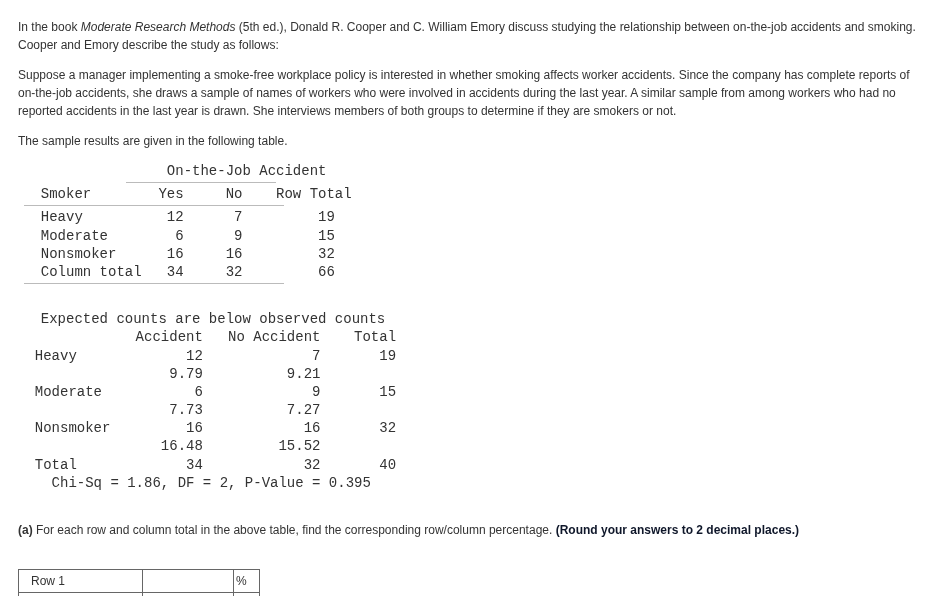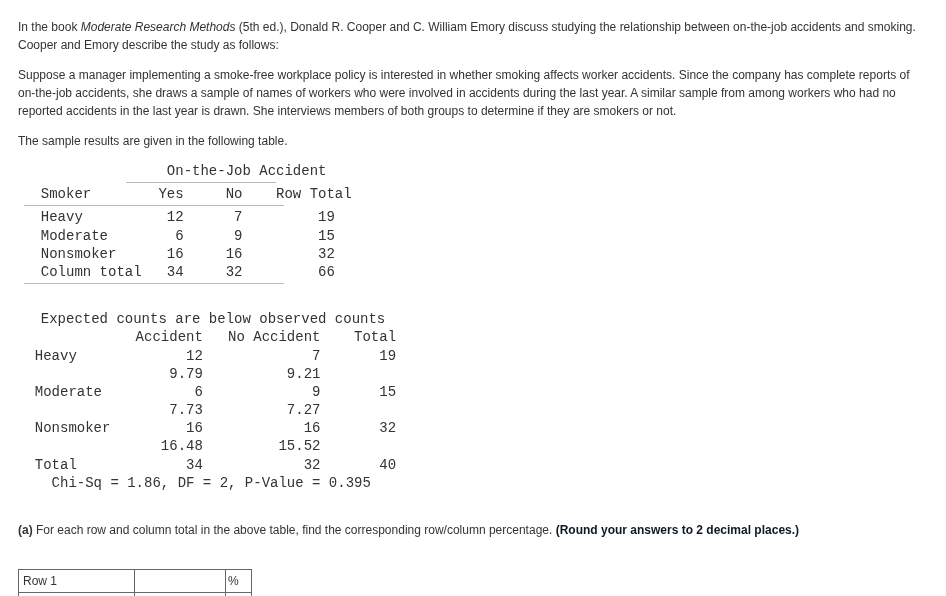--- a/index.html
+++ b/index.html
@@ -20,21 +20,21 @@
   }
   .hr-line { border-top: 1px solid #bbb; width: 260px; margin: 2px 0 2px 6px; }
   .red { color: #0f172a; font-weight: bold; }
   .question { margin: 30px 0 10px 0; line-height: 1.4; }
   .ans-table { border-collapse: collapse; margin-top: 30px; }
   .ans-table td {
     border: 1px solid #666;
     height: 20px;
     vertical-align: middle;
   }
-  .ans-table td.label { width: 110px; padding-left: 4px; }
+  .ans-table td.label { width: 110px; padding-left: 12px; }
   .ans-table td.inputcell { width: 90px; padding: 0; }
   .ans-table td.unit { width: 22px; text-align: left; padding-left: 2px; }
   .ans-table input {
     border: none; width: 84px; height: 17px; padding: 0 2px; font-size: 12px; outline: none;
   }
 </style>
 </head>
 <body>
 
 <div class="paragraph">

